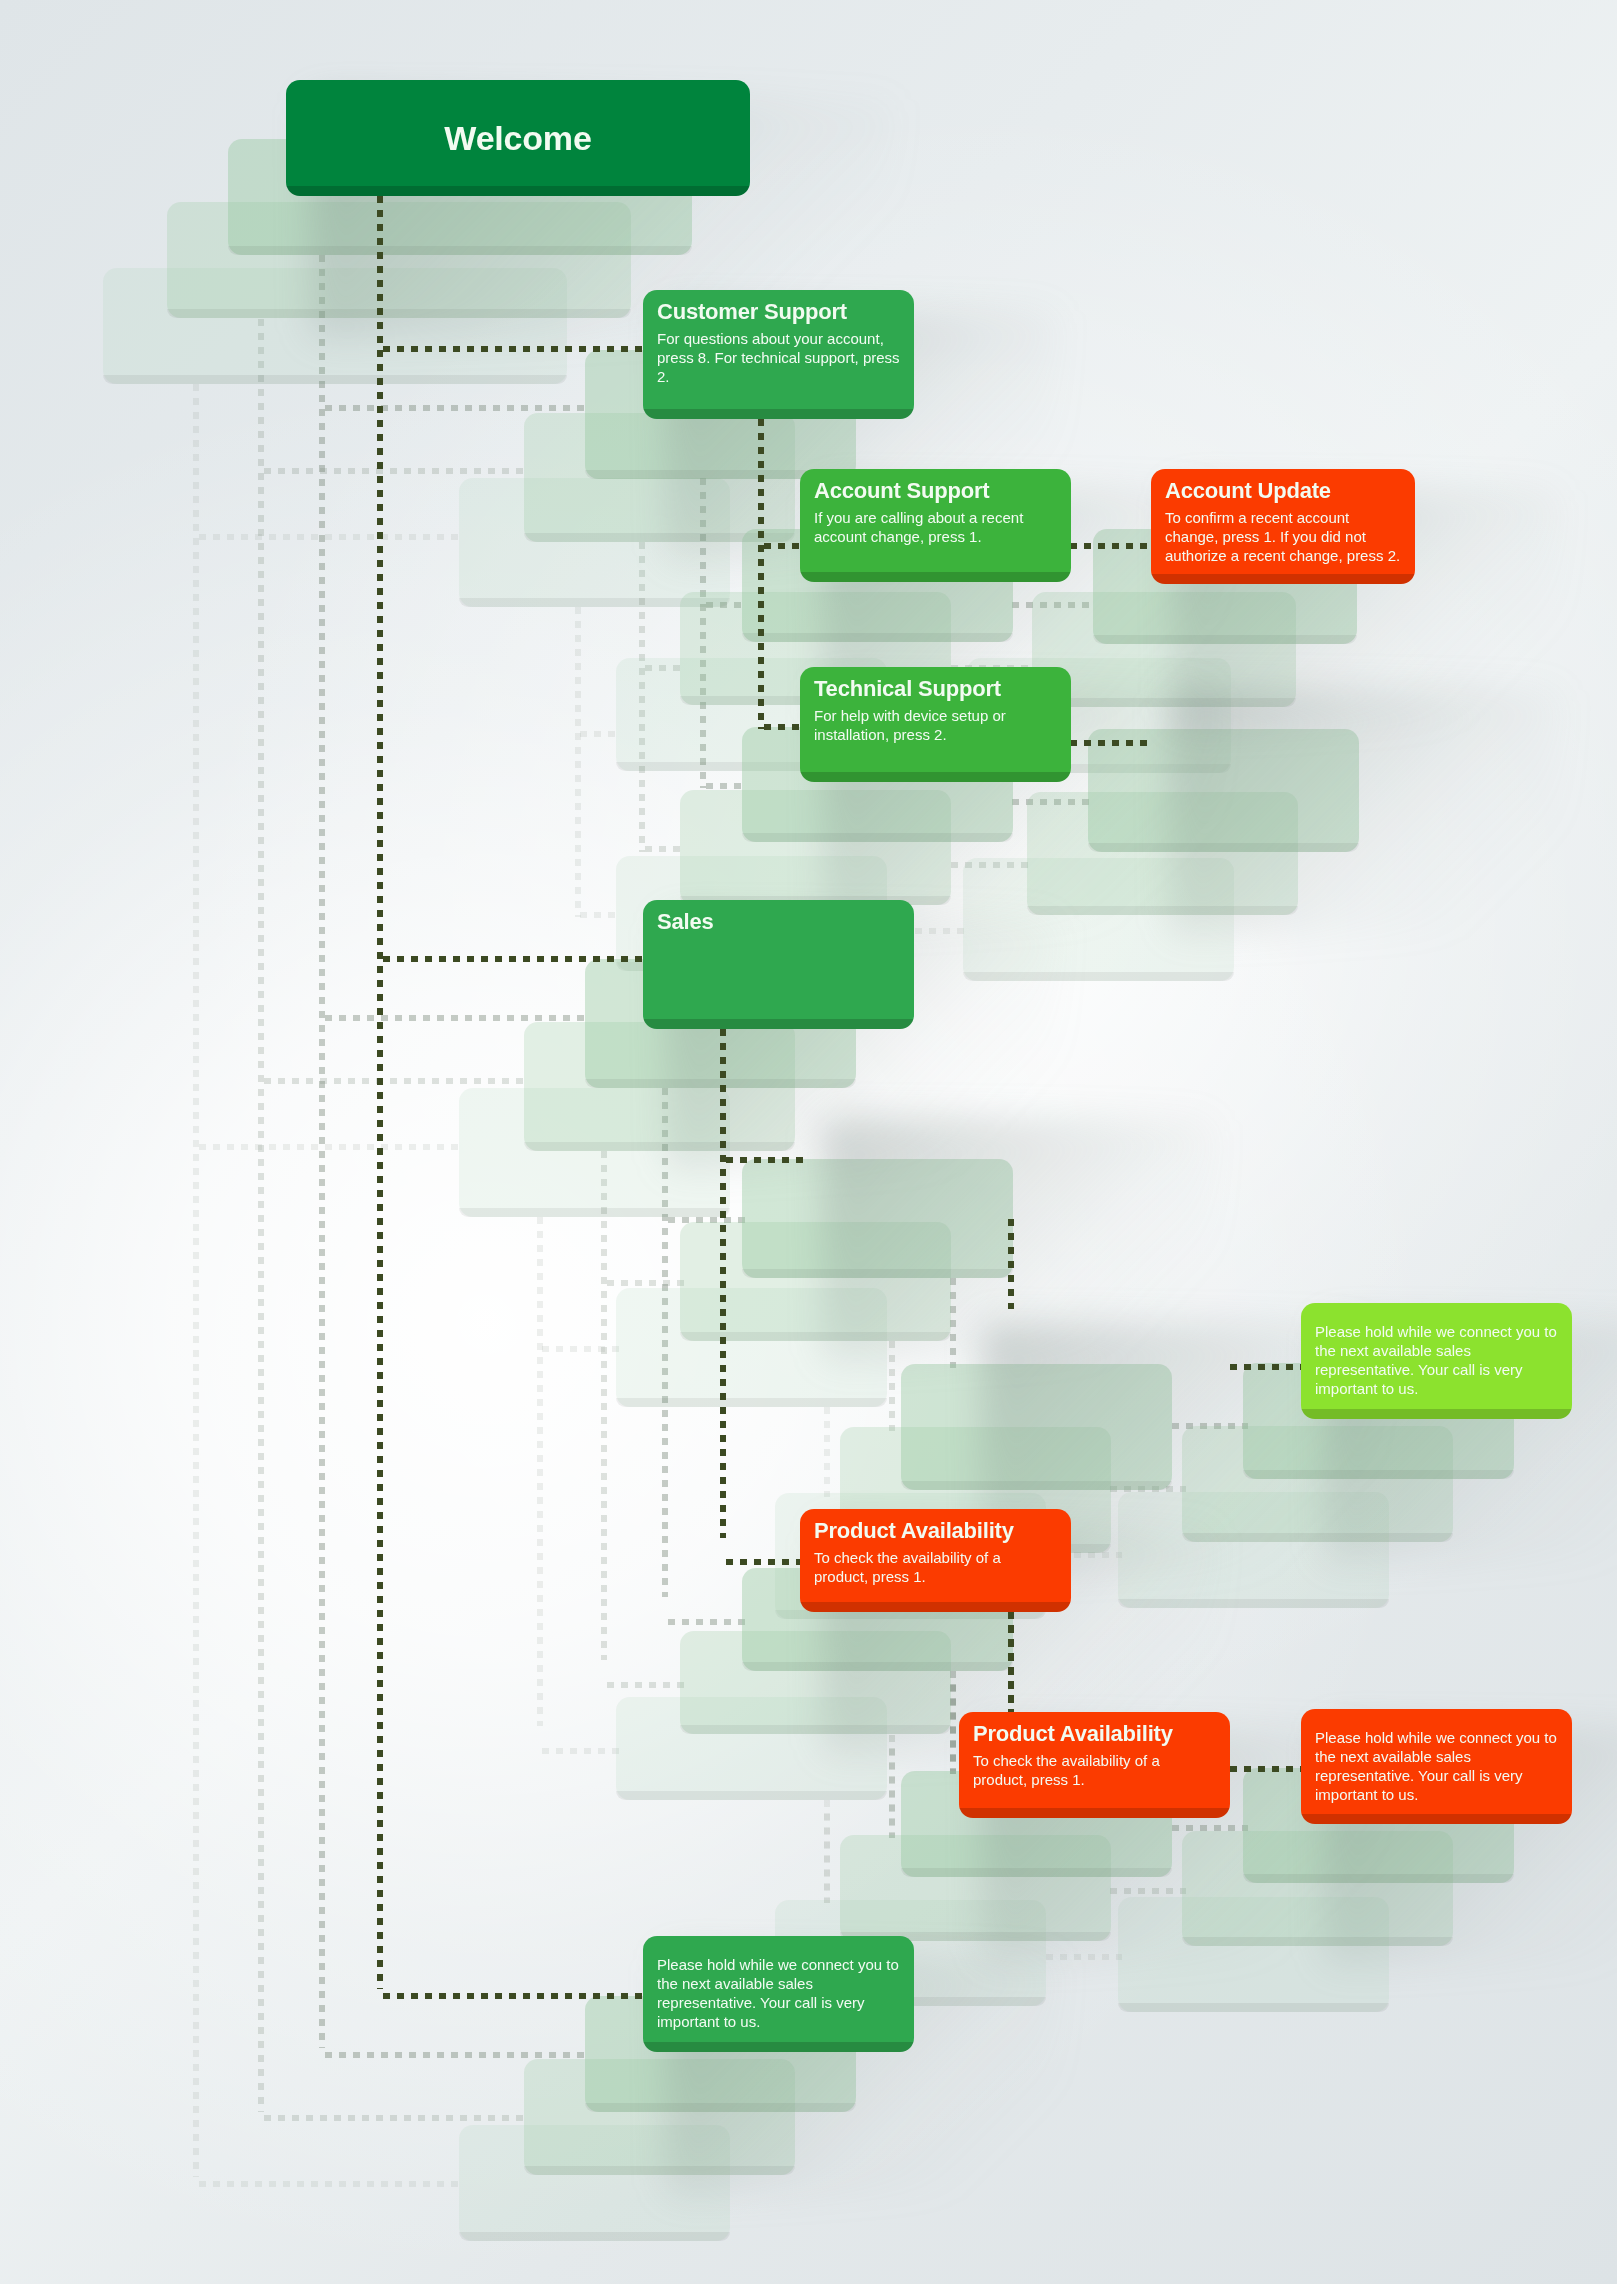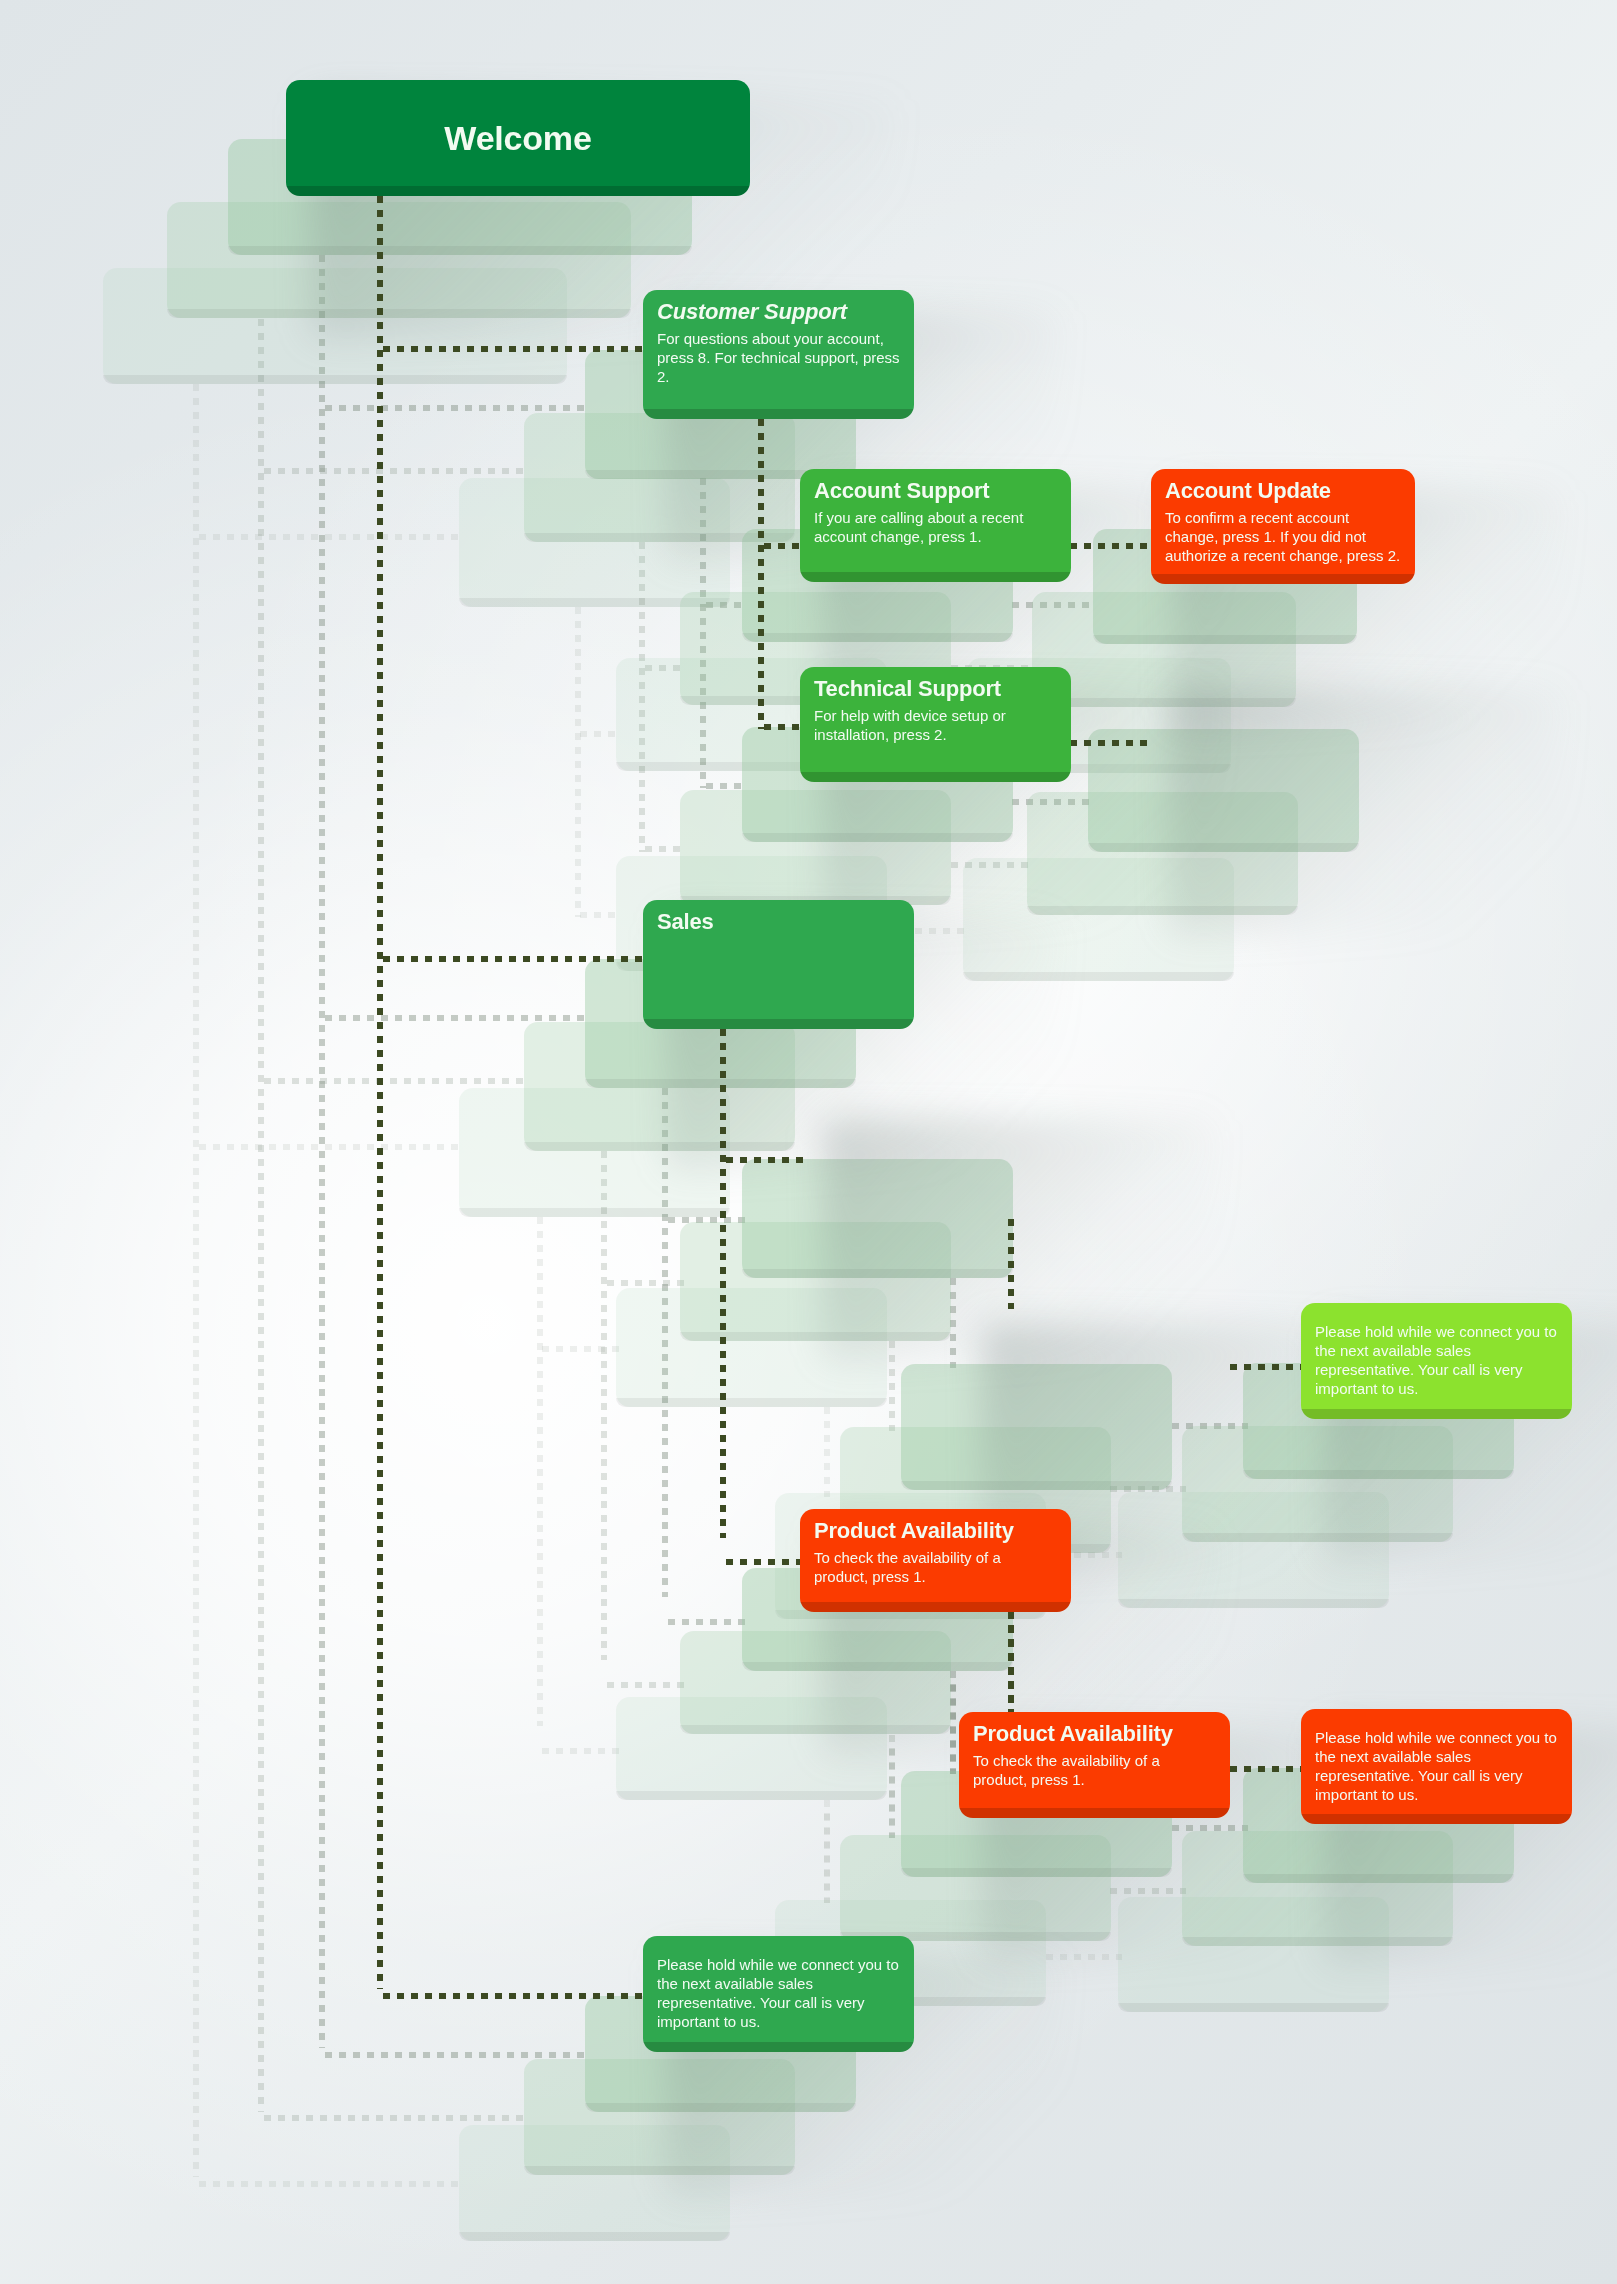--- a/index.html
+++ b/index.html
@@ -235,21 +235,21 @@
     </div>
 
   <div class="node card" style="left:286px;top:80px;width:464px;height:116px;background:#00843d;">
     <div class="inner" style="display:flex;align-items:center;justify-content:center;padding:0;">
       <div class="ttl" style="font-size:34px;margin:8px;">Welcome</div>
     </div>
   </div>
 
   <div class="node card" style="left:643px;top:290px;width:271px;height:129px;background:#2fa84f;">
     <div class="inner">
-      <div class="ttl" style="font-size:22px;font-style:italic;">Customer Support</div>
+      <div class="ttl" style="font-size:22px;">Customer Support</div>
       <div class="body" style="font-size:15px;">For questions about your account, press 8. For technical support, press 2.</div>
     </div>
   </div>
 
   <div class="node card" style="left:800px;top:469px;width:271px;height:113px;background:#3cb33c;">
     <div class="inner">
       <div class="ttl" style="font-size:22px;">Account Support</div>
       <div class="body" style="font-size:15px;">If you are calling about a recent account change, press 1.</div>
     </div>
   </div>

